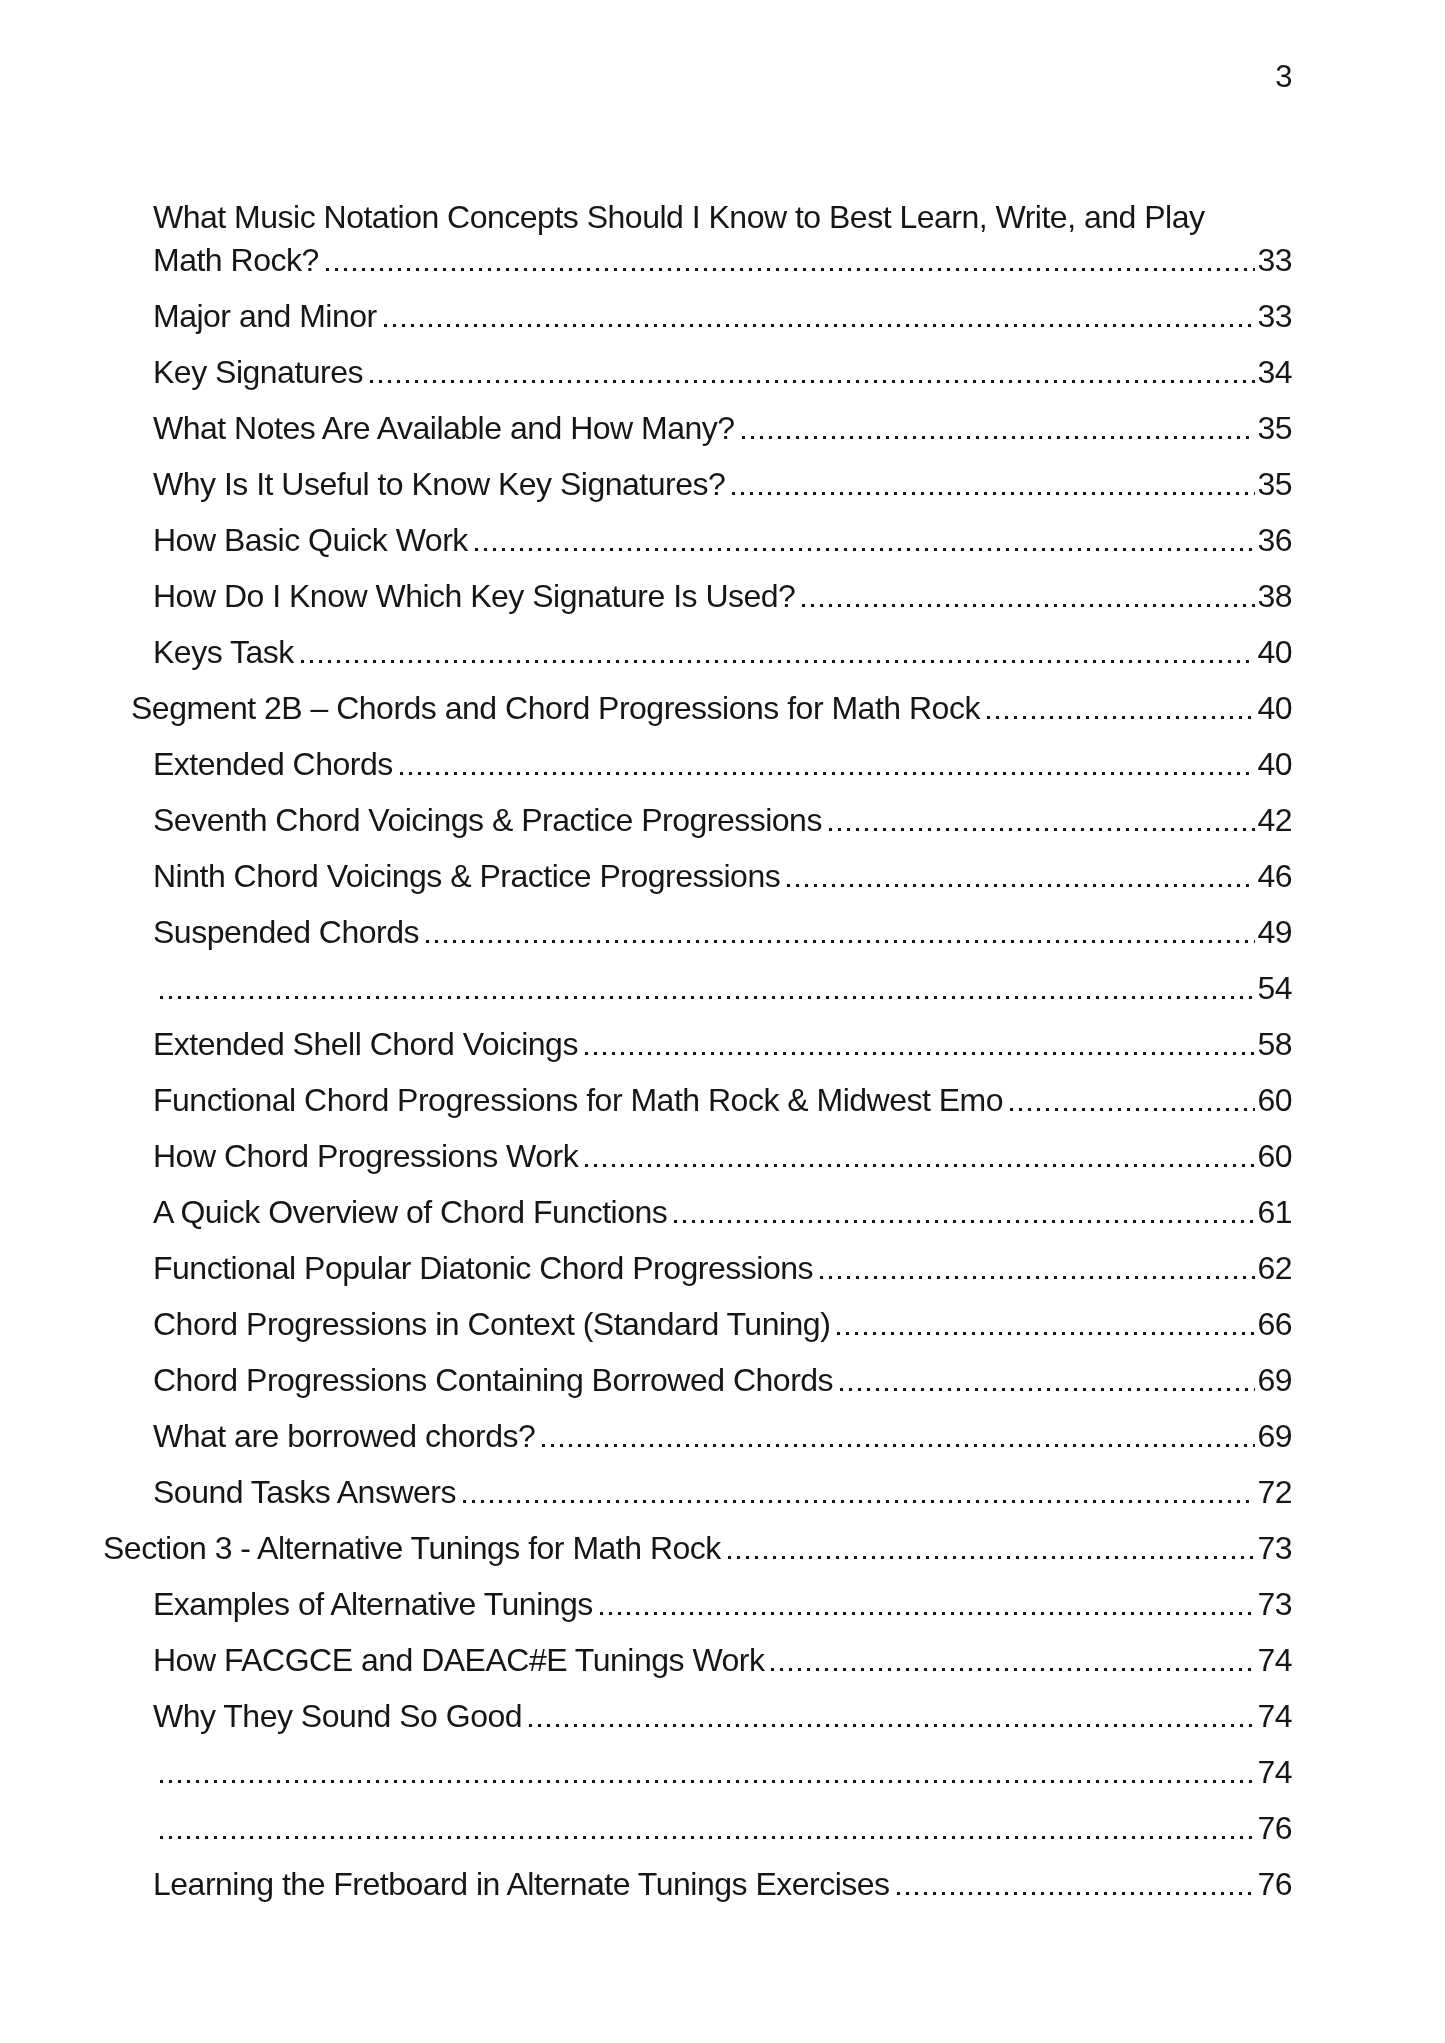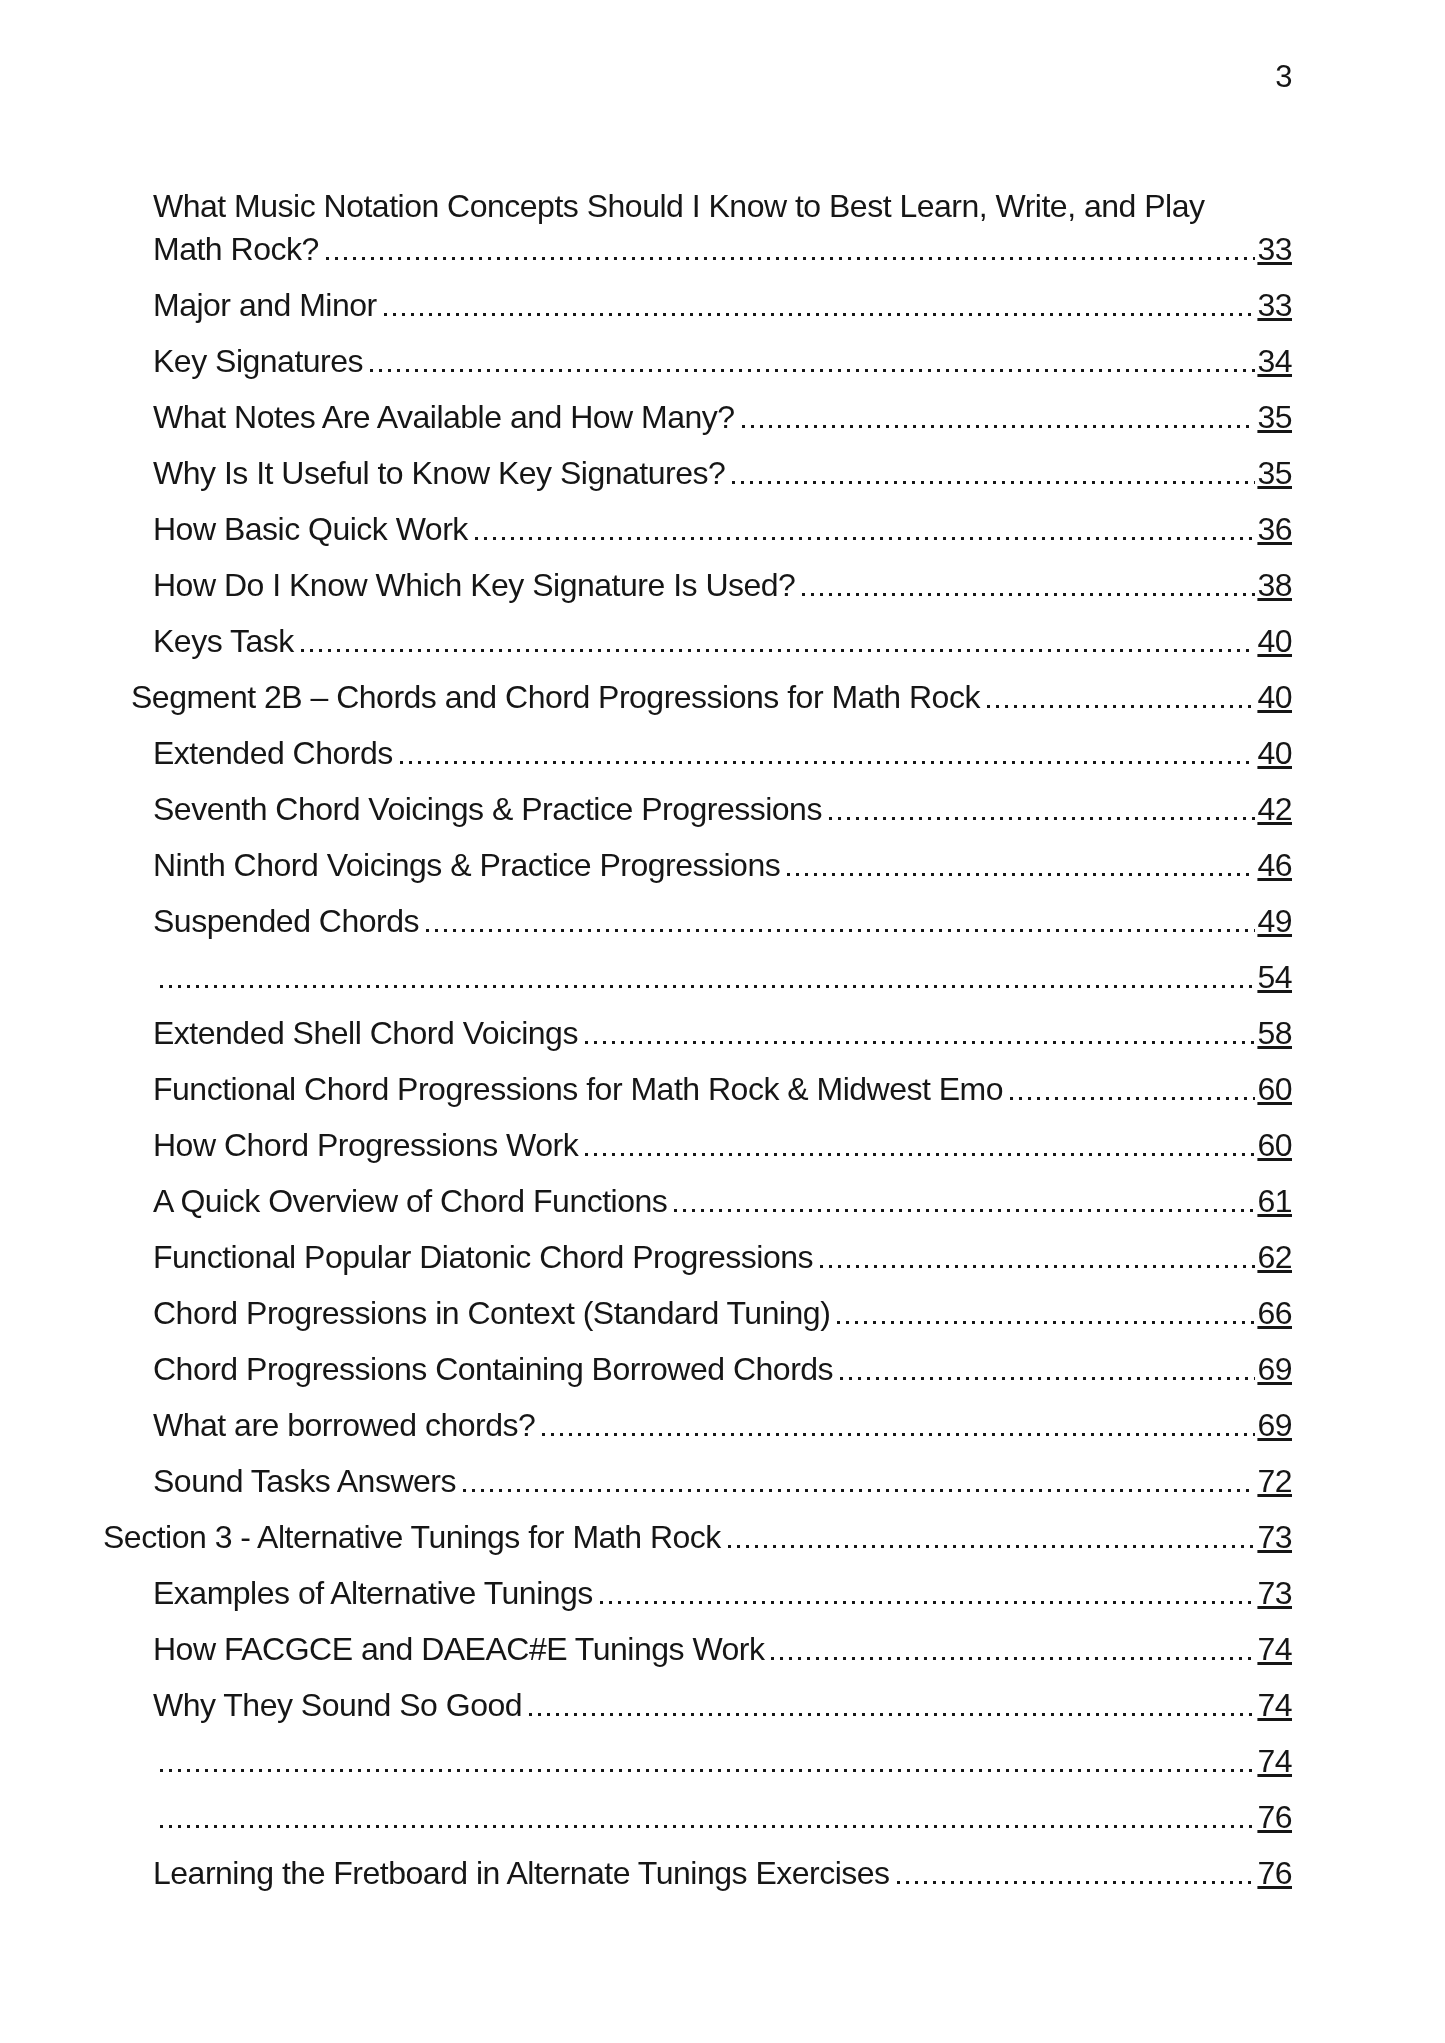--- a/index.html
+++ b/index.html
@@ -17,21 +17,21 @@
     position: absolute;
     top: 55px;
     right: 153px;
     font-size: 31px;
     line-height: 43px;
     letter-spacing: -0.5px;
   }
   .toc {
     position: absolute;
     left: 103px;
-    top: 185px;
+    top: 196px;
     width: 1189px;
   }
   .toc-row {
     display: flex;
     align-items: baseline;
     font-size: 32px;
     line-height: 43px;
     letter-spacing: -0.5px;
     margin-bottom: 13px;
   }
@@ -41,21 +41,21 @@
   .toc-row.wrap-first { margin-bottom: 0; }
   .toc-title { white-space: nowrap; }
   .toc-leader {
     flex: 1 1 auto;
     min-width: 10px;
     height: 3px;
     margin: 0 2px 0 7px;
     background-image: repeating-linear-gradient(to right, #161616 0 3px, transparent 3px 9px);
     background-repeat: repeat-x;
   }
-  .toc-page { white-space: nowrap; text-decoration: underline; }
+  .toc-page { white-space: nowrap; }
 </style>
 </head>
 <body>
 
 <div class="page">
   <div class="header-pagenum">3</div>
 
   <div class="toc" id="toc-entries">
       <div class="toc-row lvl3 wrap-first">
         <span class="toc-title">What Music Notation Concepts Should I Know to Best Learn, Write, and Play</span>

